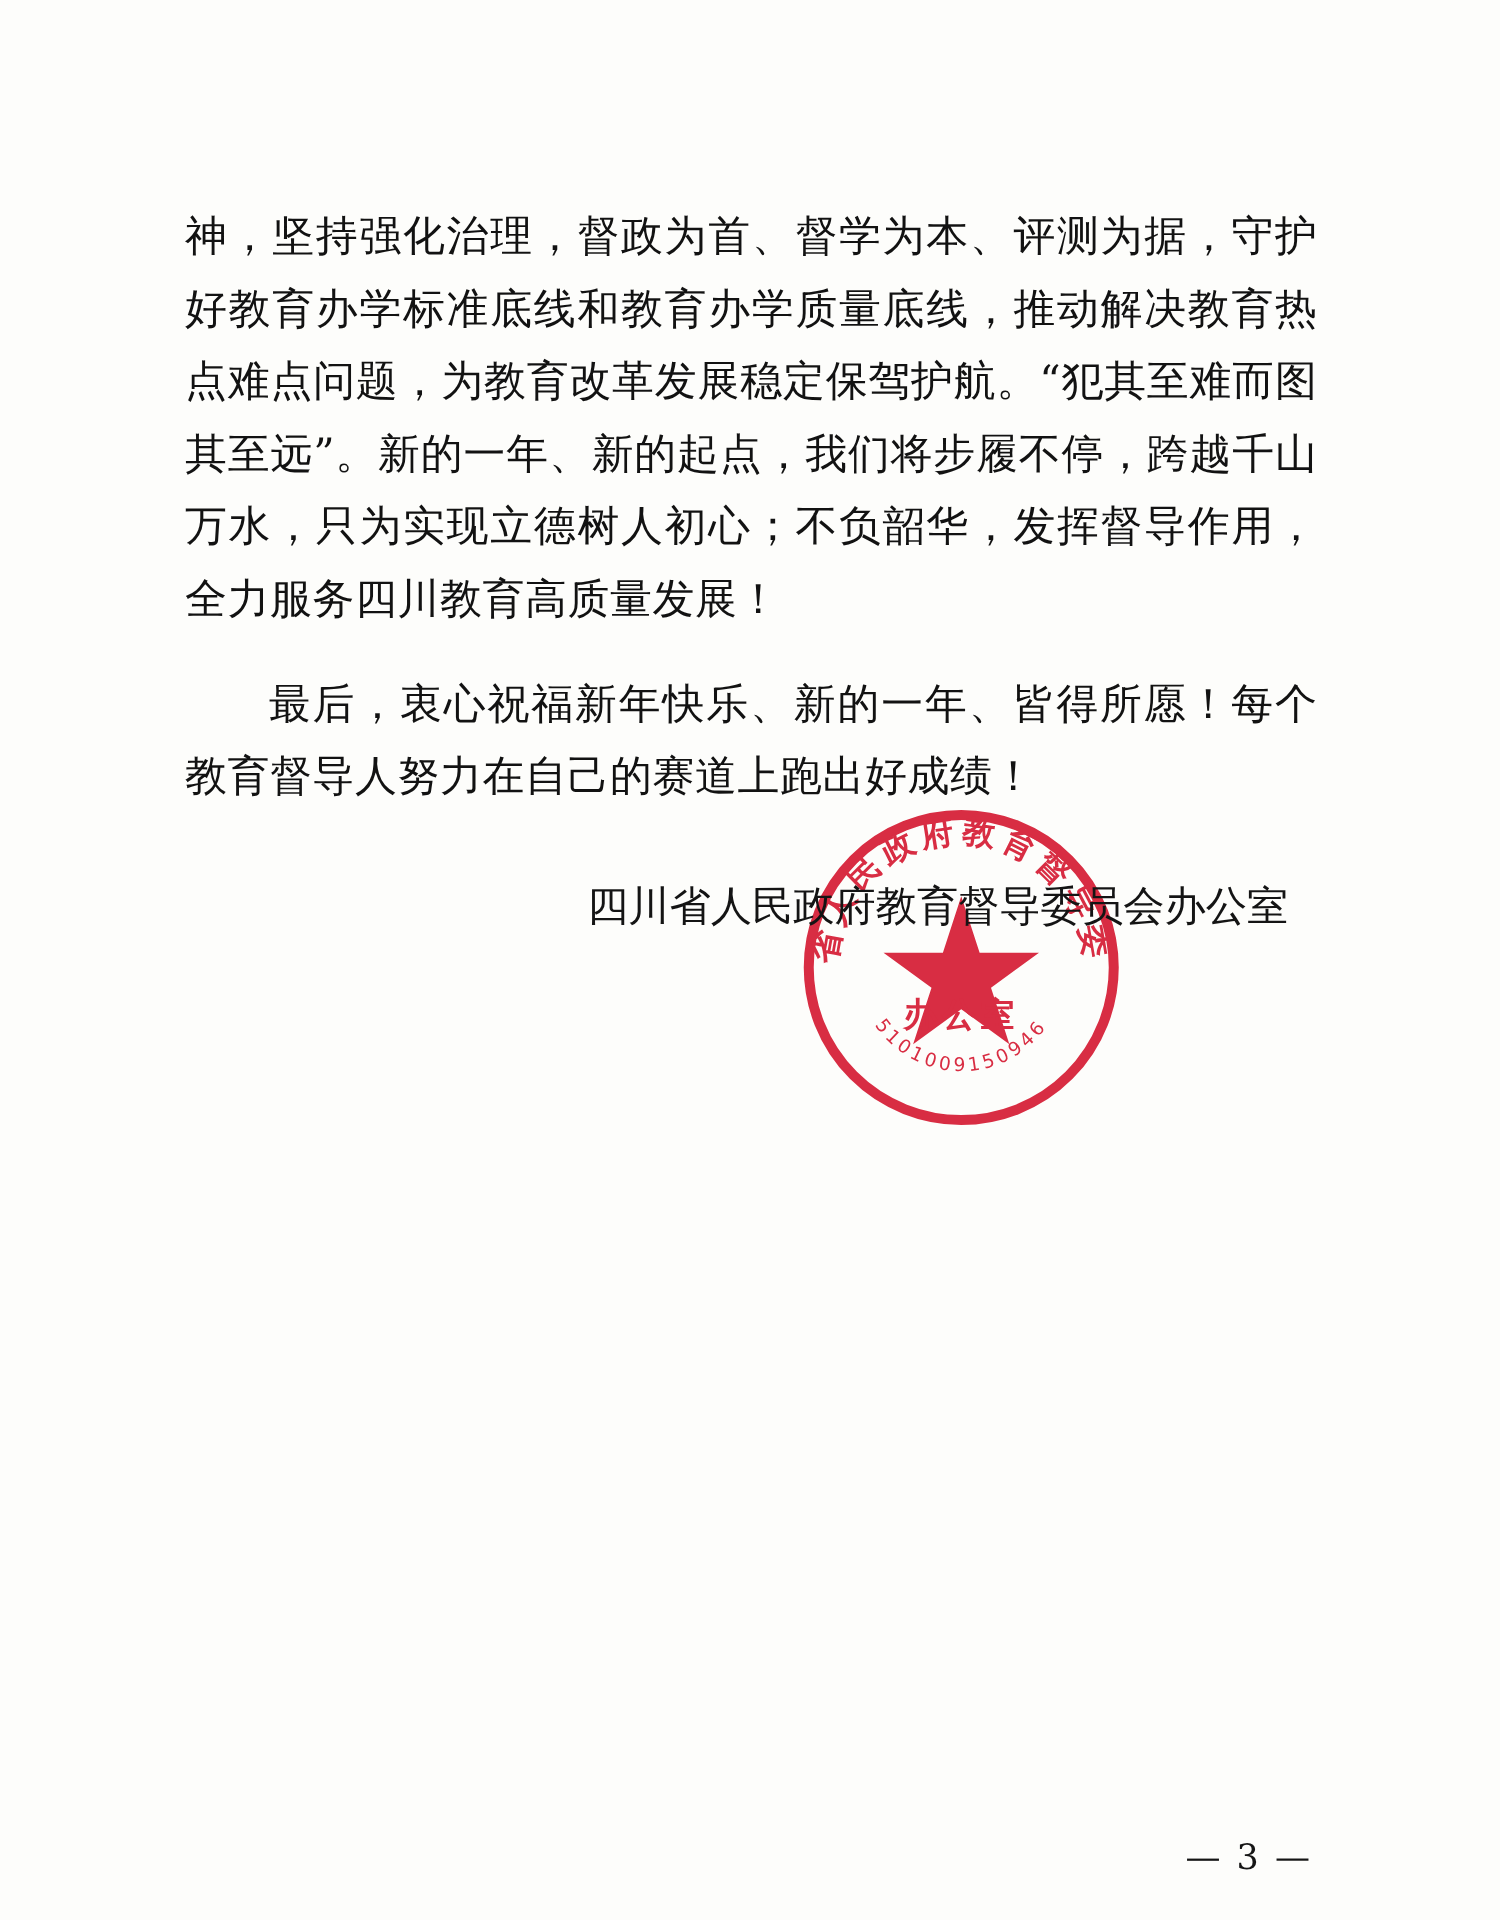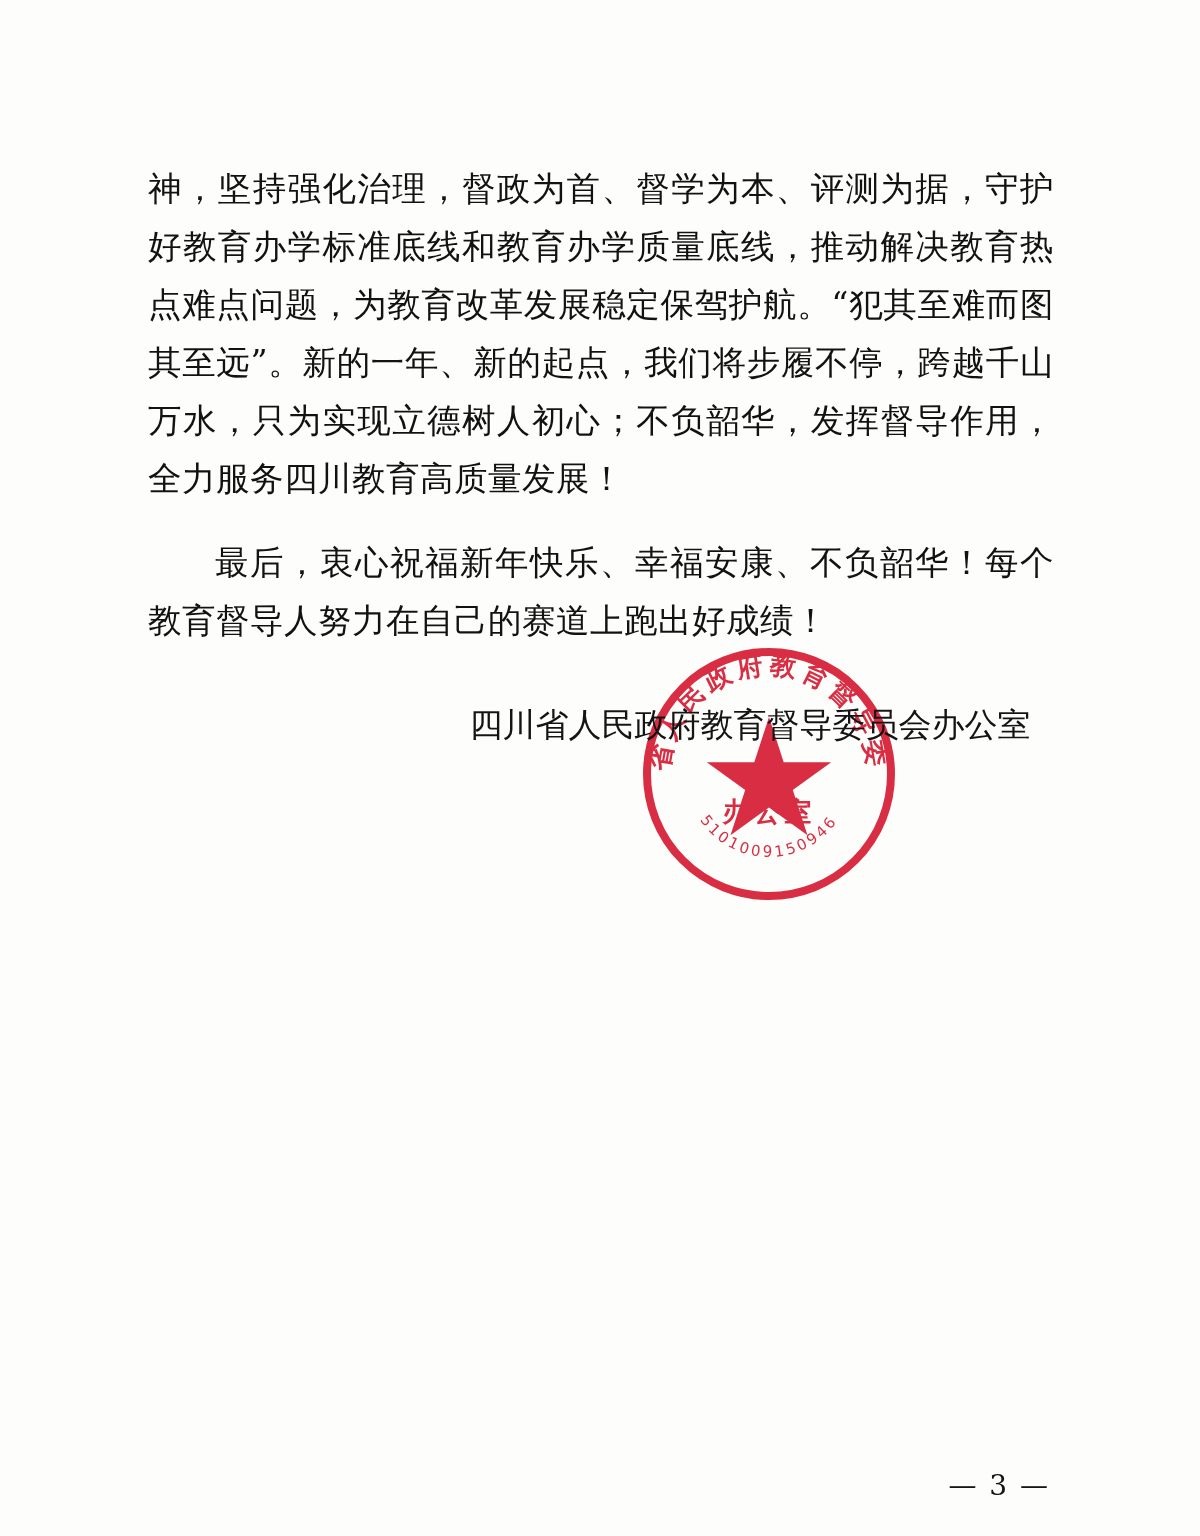--- a/index.html
+++ b/index.html
@@ -75,21 +75,21 @@
     letter-spacing: 2px;
   }
 </style>
 </head>
 <body>
 
 <div class="page">
 
   <div class="body-text">
     <p class="para">神，坚持强化治理，督政为首、督学为本、评测为据，守护好教育办学标准底线和教育办学质量底线，推动解决教育热点难点问题，为教育改革发展稳定保驾护航。“犯其至难而图其至远”。新的一年、新的起点，我们将步履不停，跨越千山万水，只为实现立德树人初心；不负韶华，发挥督导作用，全力服务四川教育高质量发展！</p>
-    <p class="para indent">最后，衷心祝福新年快乐、幸福安康、不负韶华！每个教育督导人努力在自己的赛道上跑出好成绩！</p>
+    <p class="para indent">最后，衷心祝福新年快乐、新的一年、皆得所愿！每个教育督导人努力在自己的赛道上跑出好成绩！</p>
   </div>
 
   <div class="seal">
     <svg width="258" height="258" viewBox="0 0 258 258" xmlns="http://www.w3.org/2000/svg">
       <defs>
         <path id="arcTop" d="M 29 129 A 100 100 0 0 1 229 129"></path>
         <path id="arcBottom" d="M 46 129 A 83 83 0 0 0 212 129"></path>
       </defs>
       <circle cx="129" cy="129" r="122" fill="none" stroke="#d4112a" stroke-width="8"></circle>
       <text font-family="'DejaVu Serif','Liberation Serif',serif" font-size="26" font-weight="bold" fill="#d4112a" letter-spacing="5">

